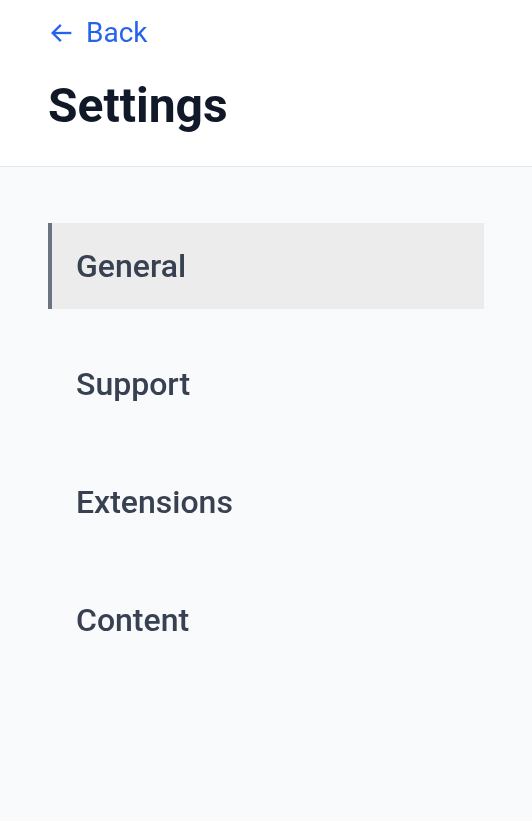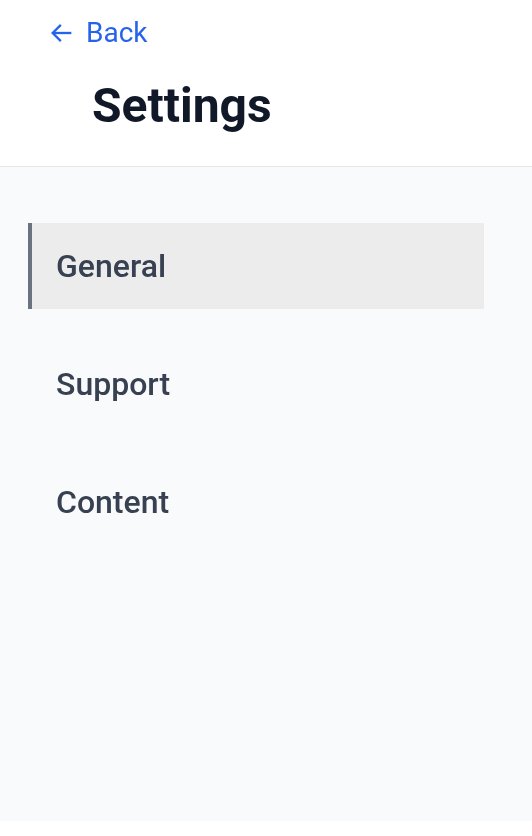--- a/index.html
+++ b/index.html
@@ -33,26 +33,25 @@
       width: 28px;
       height: 28px;
       stroke: #2563eb;
       stroke-width: 2;
       fill: none;
     }
     .page-title {
       font-size: 48px;
       font-weight: 700;
       color: #111827;
-      margin-left: 44px;
     }
     .content-area {
       background: #f9fafb;
       height: calc(836px - 182px);
-      padding: 56px 48px 0 28px;
+      padding: 56px 48px 0 48px;
     }
     .nav-list {
       list-style: none;
     }
     .nav-item {
       font-size: 32px;
       font-weight: 500;
       color: #374151;
       padding: 24px 0 24px 24px;
       cursor: pointer;
@@ -81,19 +80,22 @@
 
 <div class="content-area">
   <ul class="nav-list">
     <li class="nav-item active">
       <span>General</span>
     </li>
     <li class="nav-item">
       <span>Support</span>
     </li>
     <li class="nav-item">
+      <span>Extensions</span>
+    </li>
+    <li class="nav-item">
       <span>Content</span>
     </li>
     <li class="nav-item">
       
     </li>
   </ul>
 </div>
 
 </body></html>

